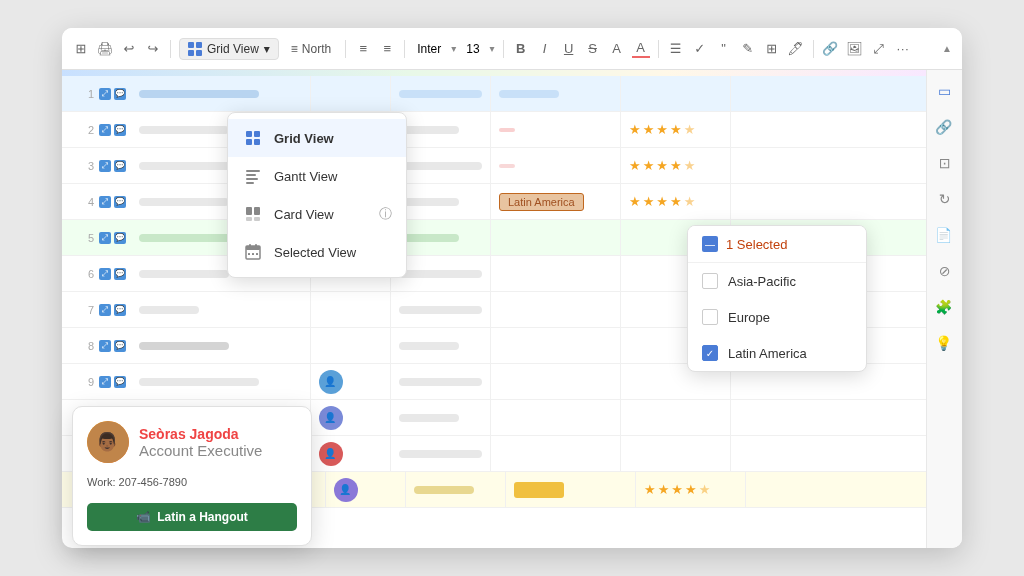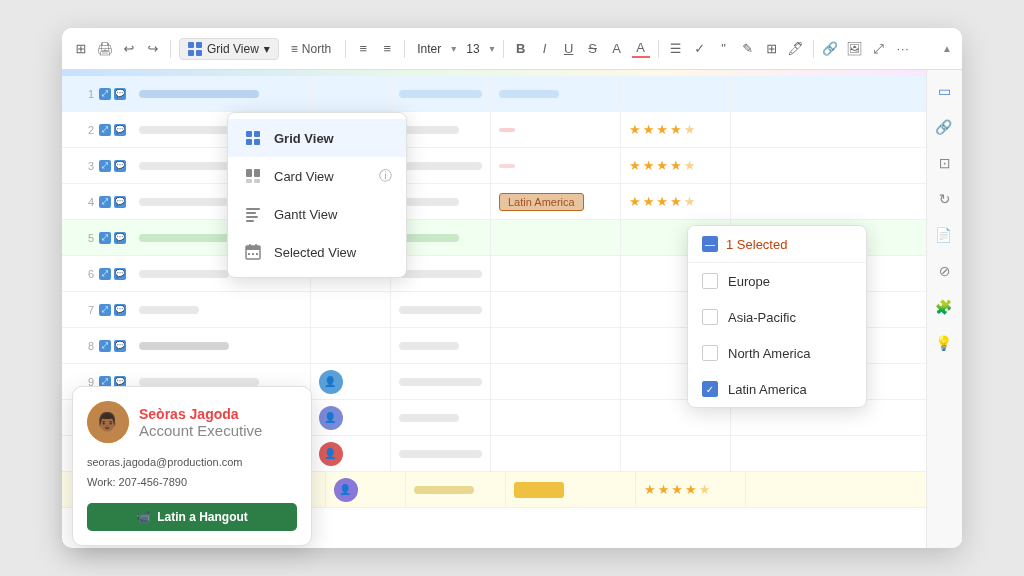--- a/index.html
+++ b/index.html
@@ -70,21 +70,21 @@
       align-items: center;
       gap: 4px;
       font-size: 12px;
       color: #555;
       cursor: pointer;
       padding: 3px 6px;
       border-radius: 4px;
     }
     .toolbar-text {
       font-size: 12px;
-      color: #404040;
+      color: #000000;
       padding: 0 4px;
       cursor: pointer;
     }
     .toolbar-right {
       margin-left: auto;
       display: flex;
       align-items: center;
       gap: 6px;
     }
     .chevron-up {
@@ -764,39 +764,39 @@
             <rect x="9" y="1" width="6" height="6" rx="1" fill="#4a7cd6"></rect>
             <rect x="1" y="9" width="6" height="6" rx="1" fill="#4a7cd6"></rect>
             <rect x="9" y="9" width="6" height="6" rx="1" fill="#4a7cd6"></rect>
           </svg>
         </div>
         <span>Grid View</span>
       </div>
       <div class="view-dropdown-item">
         <div class="view-dd-icon">
           <svg width="16" height="16" viewBox="0 0 16 16">
+            <rect x="1" y="2" width="14" height="2" rx="1" fill="#888"></rect>
+            <rect x="1" y="6" width="10" height="2" rx="1" fill="#888"></rect>
+            <rect x="1" y="10" width="12" height="2" rx="1" fill="#888"></rect>
+            <rect x="1" y="14" width="8" height="2" rx="1" fill="#888"></rect>
+          </svg>
+        </div>
+        <span>Gantt View</span>
+      </div>
+      <div class="view-dropdown-item">
+        <div class="view-dd-icon">
+          <svg width="16" height="16" viewBox="0 0 16 16">
             <rect x="1" y="1" width="6" height="8" rx="1" fill="#888"></rect>
             <rect x="9" y="1" width="6" height="8" rx="1" fill="#888"></rect>
             <rect x="1" y="11" width="6" height="4" rx="1" fill="#ccc"></rect>
             <rect x="9" y="11" width="6" height="4" rx="1" fill="#ccc"></rect>
           </svg>
         </div>
         <span>Card View</span>
         <span style="margin-left:auto;color:#aaa;font-size:13px;">ⓘ</span>
-      </div>
-      <div class="view-dropdown-item">
-        <div class="view-dd-icon">
-          <svg width="16" height="16" viewBox="0 0 16 16">
-            <rect x="1" y="2" width="14" height="2" rx="1" fill="#888"></rect>
-            <rect x="1" y="6" width="10" height="2" rx="1" fill="#888"></rect>
-            <rect x="1" y="10" width="12" height="2" rx="1" fill="#888"></rect>
-            <rect x="1" y="14" width="8" height="2" rx="1" fill="#888"></rect>
-          </svg>
-        </div>
-        <span>Gantt View</span>
       </div>
       <div class="view-dropdown-item">
         <div class="view-dd-icon">
           <svg width="16" height="16" viewBox="0 0 16 16">
             <rect x="1" y="2" width="14" height="13" rx="1" fill="none" stroke="#888" stroke-width="1.5"></rect>
             <rect x="1" y="2" width="14" height="4" rx="1" fill="#888"></rect>
             <rect x="4" y="0" width="2" height="4" rx="1" fill="#888"></rect>
             <rect x="10" y="0" width="2" height="4" rx="1" fill="#888"></rect>
             <rect x="3" y="9" width="2" height="2" rx="0.5" fill="#888"></rect>
             <rect x="7" y="9" width="2" height="2" rx="0.5" fill="#888"></rect>
@@ -807,29 +807,25 @@
       </div>
     </div>
 
     <div class="region-dropdown">
       <div class="region-dropdown-header">
         <div class="selected-indicator">—</div>
         <span>1 Selected</span>
       </div>
       <div class="region-item">
         <div class="checkbox"></div>
-        <span>Europe</span>
+        <span>Asia-Pacific</span>
       </div>
       <div class="region-item">
         <div class="checkbox"></div>
-        <span>Asia-Pacific</span>
-      </div>
-      <div class="region-item">
-        <div class="checkbox"></div>
-        <span>North America</span>
+        <span>Europe</span>
       </div>
       <div class="region-item">
         <div class="checkbox checked"></div>
         <span>Latin America</span>
       </div>
     </div>
 
   </div>
 
 </div>
@@ -840,20 +836,19 @@
       <div class="contact-avatar-inner">
         <span>👨🏾</span>
       </div>
     </div>
     <div>
       <div class="contact-name">Seòras Jagoda</div>
       <div class="contact-title">Account Executive</div>
     </div>
   </div>
   <div class="contact-info">
-    <div>seoras.jagoda@production.com</div>
     <div>Work: 207-456-7890</div>
   </div>
   <button class="hangout-btn">
     <span style="font-size:12px;">📹</span>
     <span>Latin a Hangout</span>
   </button>
 </div>
 
 </body></html>

